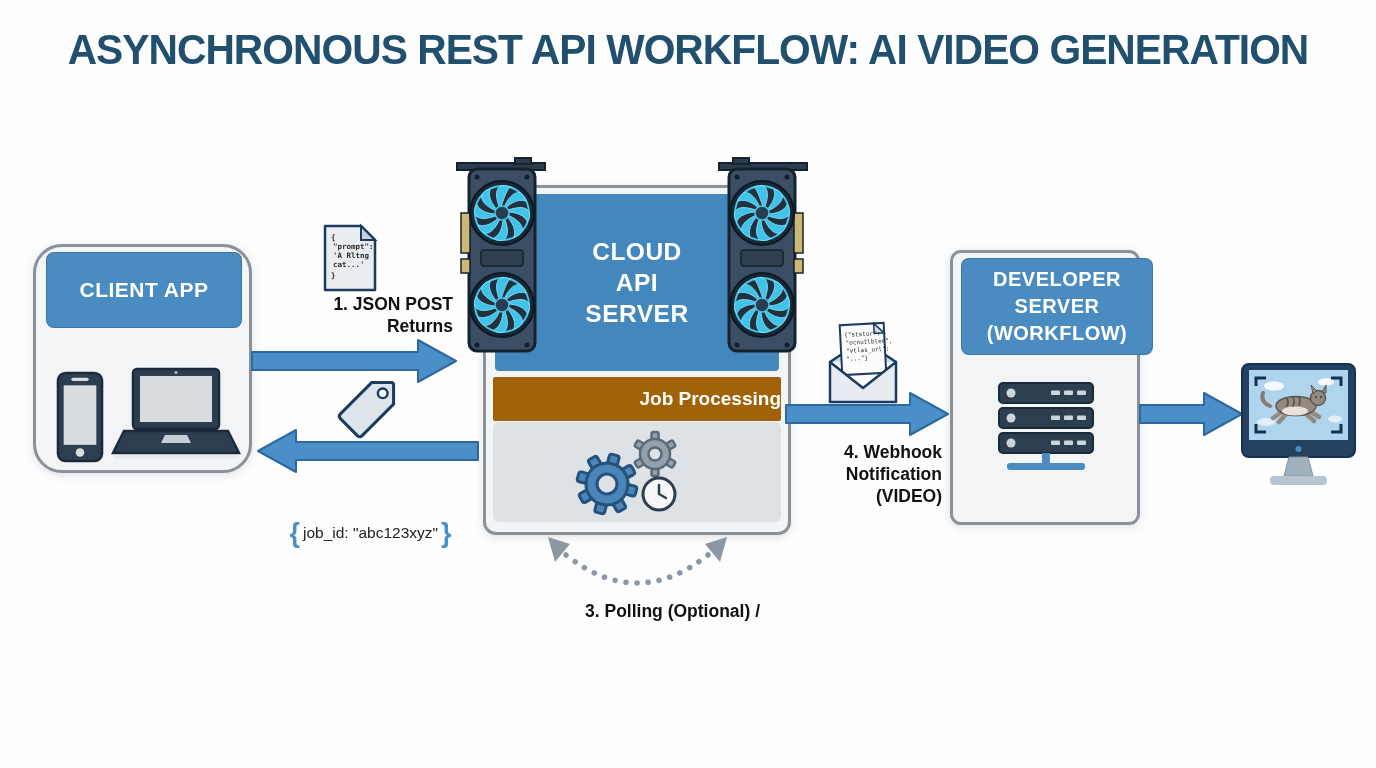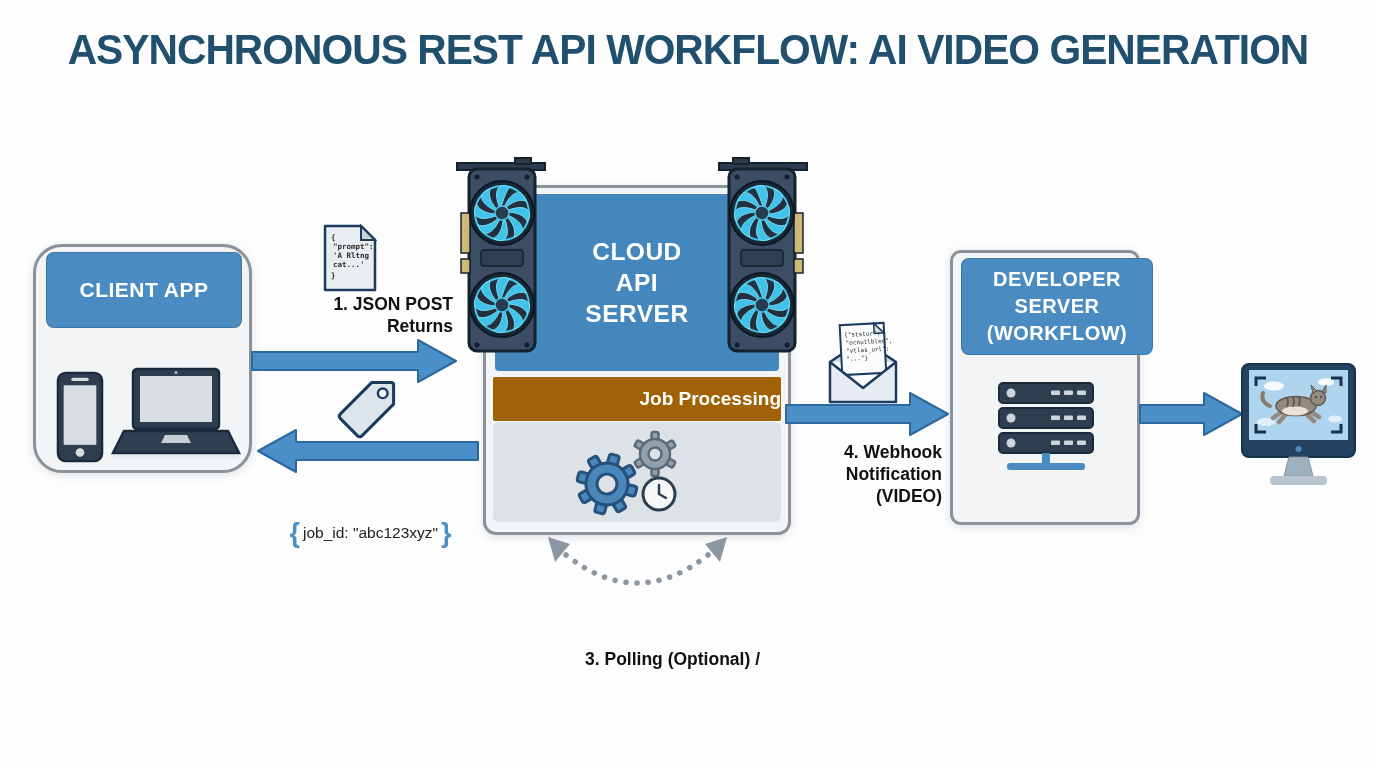--- a/index.html
+++ b/index.html
@@ -207,21 +207,21 @@
   <svg class="abs" style="left:717px; top:157px;" width="92" height="196" viewBox="0 0 92 196">
     <use href="#gpucard" transform="translate(92,0) scale(-1,1)"></use>
   </svg>
 
   <svg class="abs" style="left:540px; top:537px;" width="195" height="64" viewBox="0 0 195 64">
     <path d="M26 18 Q97 74 168 18" fill="none" stroke="#8b98a3" stroke-width="5.5" stroke-linecap="round" stroke-dasharray="0.1 11"></path>
     <polygon points="8,0 30,7 15,25" fill="#8b98a3"></polygon>
     <polygon points="187,0 165,7 180,25" fill="#8b98a3"></polygon>
   </svg>
 
-  <div class="step-label" style="left:515px; top:600px; width:245px;margin-top:48px;">
+  <div class="step-label" style="left:515px; top:600px; width:245px;">
     <div>3. Polling (Optional) /</div>
   </div>
 
   <svg class="abs" style="left:824px; top:320px;" width="78" height="84" viewBox="0 0 78 84">
     <path d="M6 42 L39 20 L72 42" fill="#cfd9e2" stroke="#1d3a5f" stroke-width="2.5" stroke-linejoin="round"></path>
     <g transform="rotate(-3 39 30)">
       <rect x="17" y="4" width="44" height="50" fill="#fbfcfd" stroke="#1d3a5f" stroke-width="2"></rect>
       <path d="M51 4 L61 14 L51 14 Z" fill="#d6dee6" stroke="#1d3a5f" stroke-width="1.5"></path>
       <g font-family="DejaVu Sans Mono, monospace" font-size="6" fill="#2a2a2a">
         <text x="21" y="16">{"ststur":</text>

